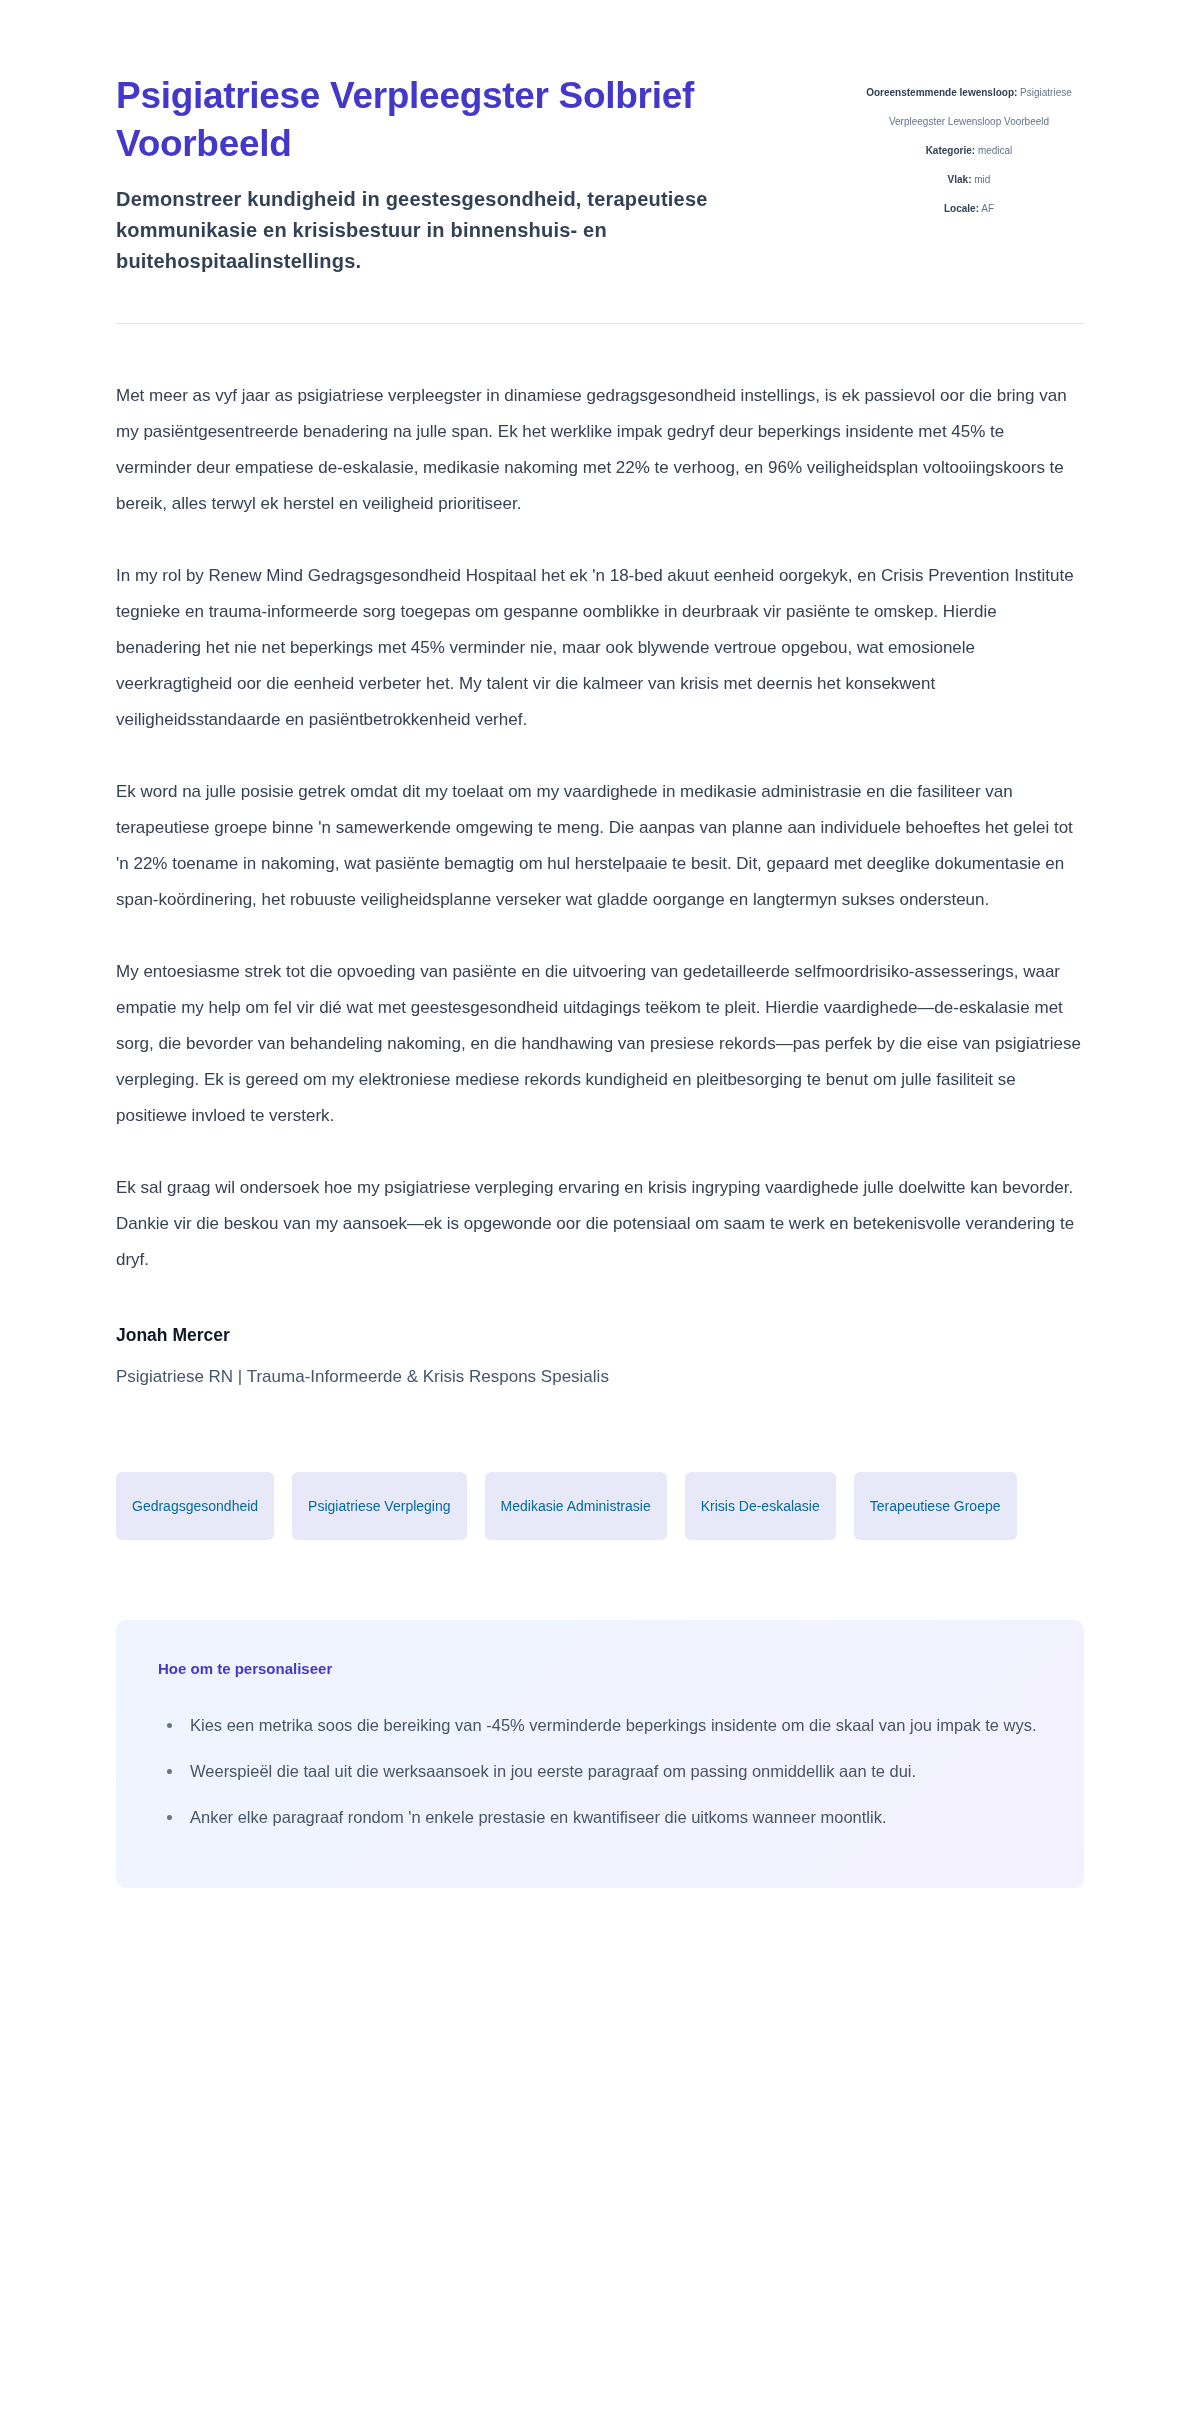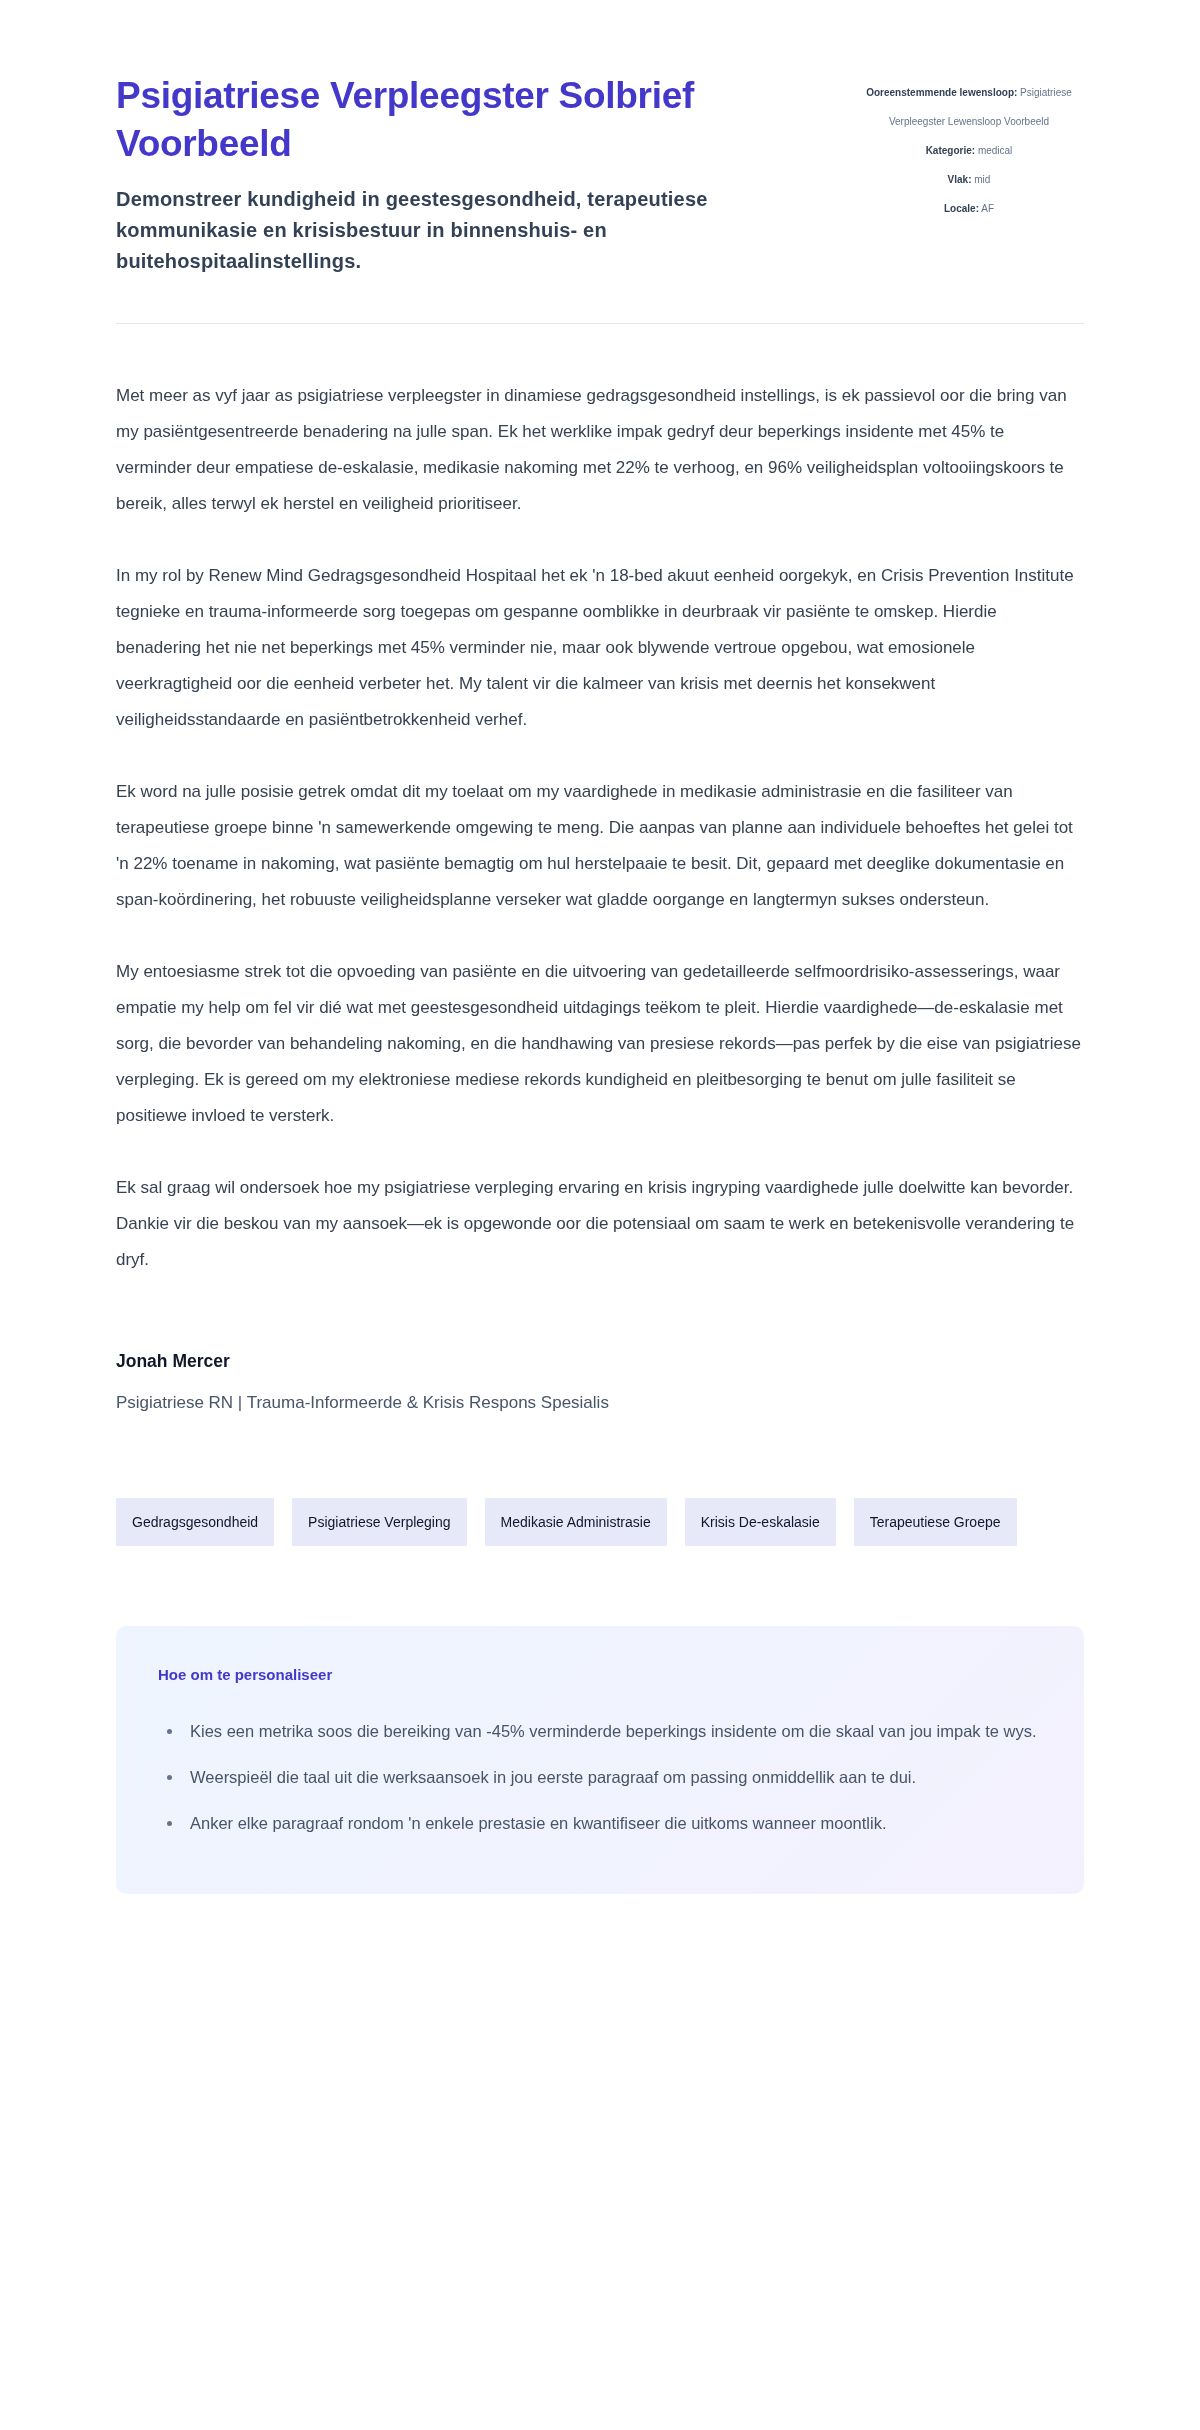--- a/index.html
+++ b/index.html
@@ -51,46 +51,46 @@
   .letter { margin-top:54px; font-size:17px; line-height:36px; color:#374151; }
   .salutation {
     font-weight:700;
     color:#4338ca;
     font-size:17.5px;
     line-height:28px;
     margin-bottom:32px;
   }
   .para { margin-bottom:36px; }
   .sig-name {
-    margin-top:70px;
+    margin-top:44px;
     font-weight:700;
     color:#111827;
     font-size:17.5px;
     line-height:26px;
   }
   .sig-title {
     margin-top:16px;
     color:#475569;
     font-size:17px;
     line-height:26px;
   }
   .tags {
     margin-top:82px;
     display:flex;
     flex-wrap:wrap;
     gap:18px;
   }
   .tag {
     display:inline-block;
     background:#e8e9f8;
-    color:#0f172a;
+    color:#0369a1;
     font-size:14px;
     line-height:20px;
-    padding:14px 16px;
-    border-radius:0;
+    padding:24px 16px;
+    border-radius:6px;
     white-space:nowrap;
   }
   .personalize {
     margin-top:80px;
     background:linear-gradient(135deg, #eef5ff 0%, #f3f1fd 100%);
     border-radius:10px;
     padding:36px 42px 42px 42px;
   }
   .personalize-title {
     color:#4338ca;

